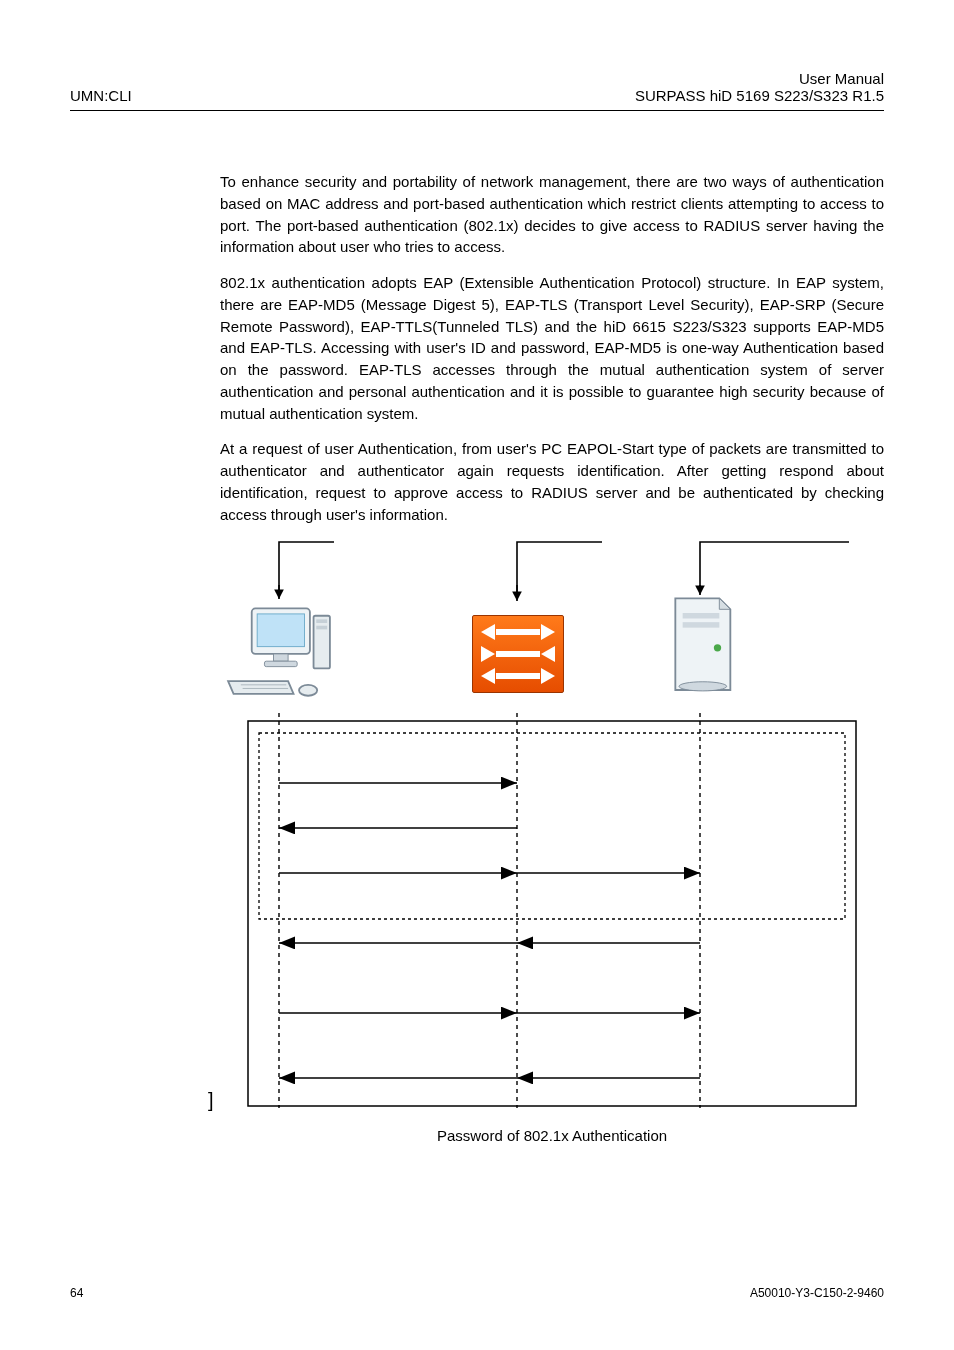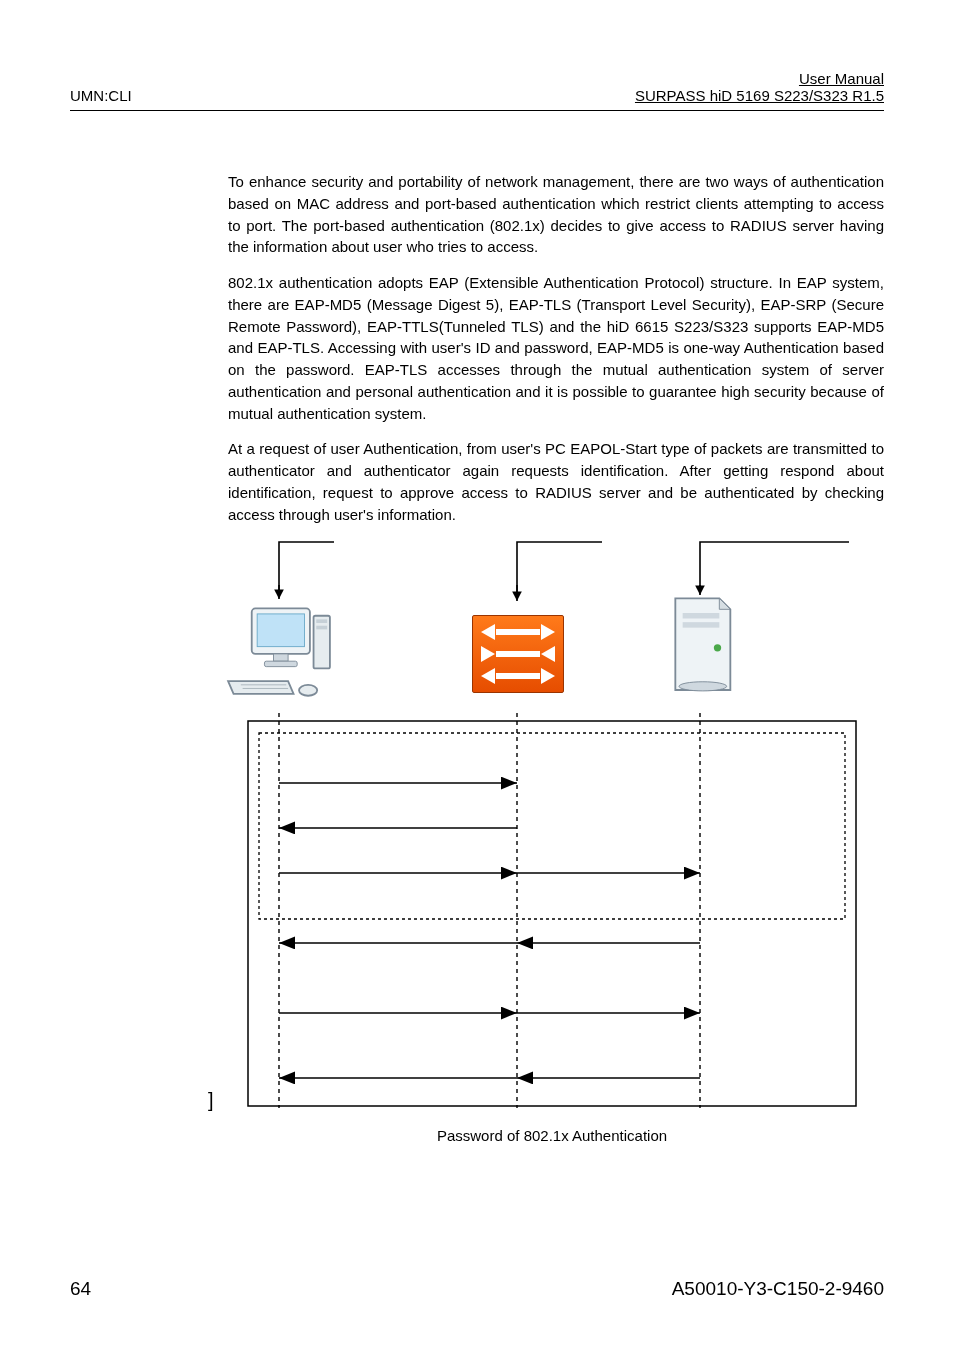--- a/index.html
+++ b/index.html
@@ -21,52 +21,51 @@
     padding: 70px 70px 40px 70px;
   }
   .header {
     display: flex;
     justify-content: space-between;
     align-items: flex-end;
     font-size: 15px;
   }
   .header .right {
     text-align: right;
-    text-decoration: underline;
   }
   .hr {
     border: none;
     border-top: 1.5px solid #000;
     margin-top: 6px;
     margin-bottom: 60px;
   }
   .content {
     margin-left: 150px;
     line-height: 1.45;
     text-align: justify;
   }
-  .content p { margin: 0 0 14px 8px; }
+  .content p { margin: 0 0 14px 0; }
   .fig-wrap {
     margin: 18px 0 10px -6px;
     position: relative;
     width: 690px;
     height: 570px;
   }
   .fig-caption {
     text-align: center;
     margin: 12px 0 30px 0;
   }
   .footer {
     position: absolute;
     left: 70px;
     right: 70px;
     bottom: 50px;
     display: flex;
     justify-content: space-between;
-    font-size: 19px;
+    font-size: 12px;
   }
 
   
   .fig {
     position: absolute;
     left: 0; top: 0; right: 0; bottom: 0;
   }
   .icon-box {
     position: absolute;
     width: 120px;

